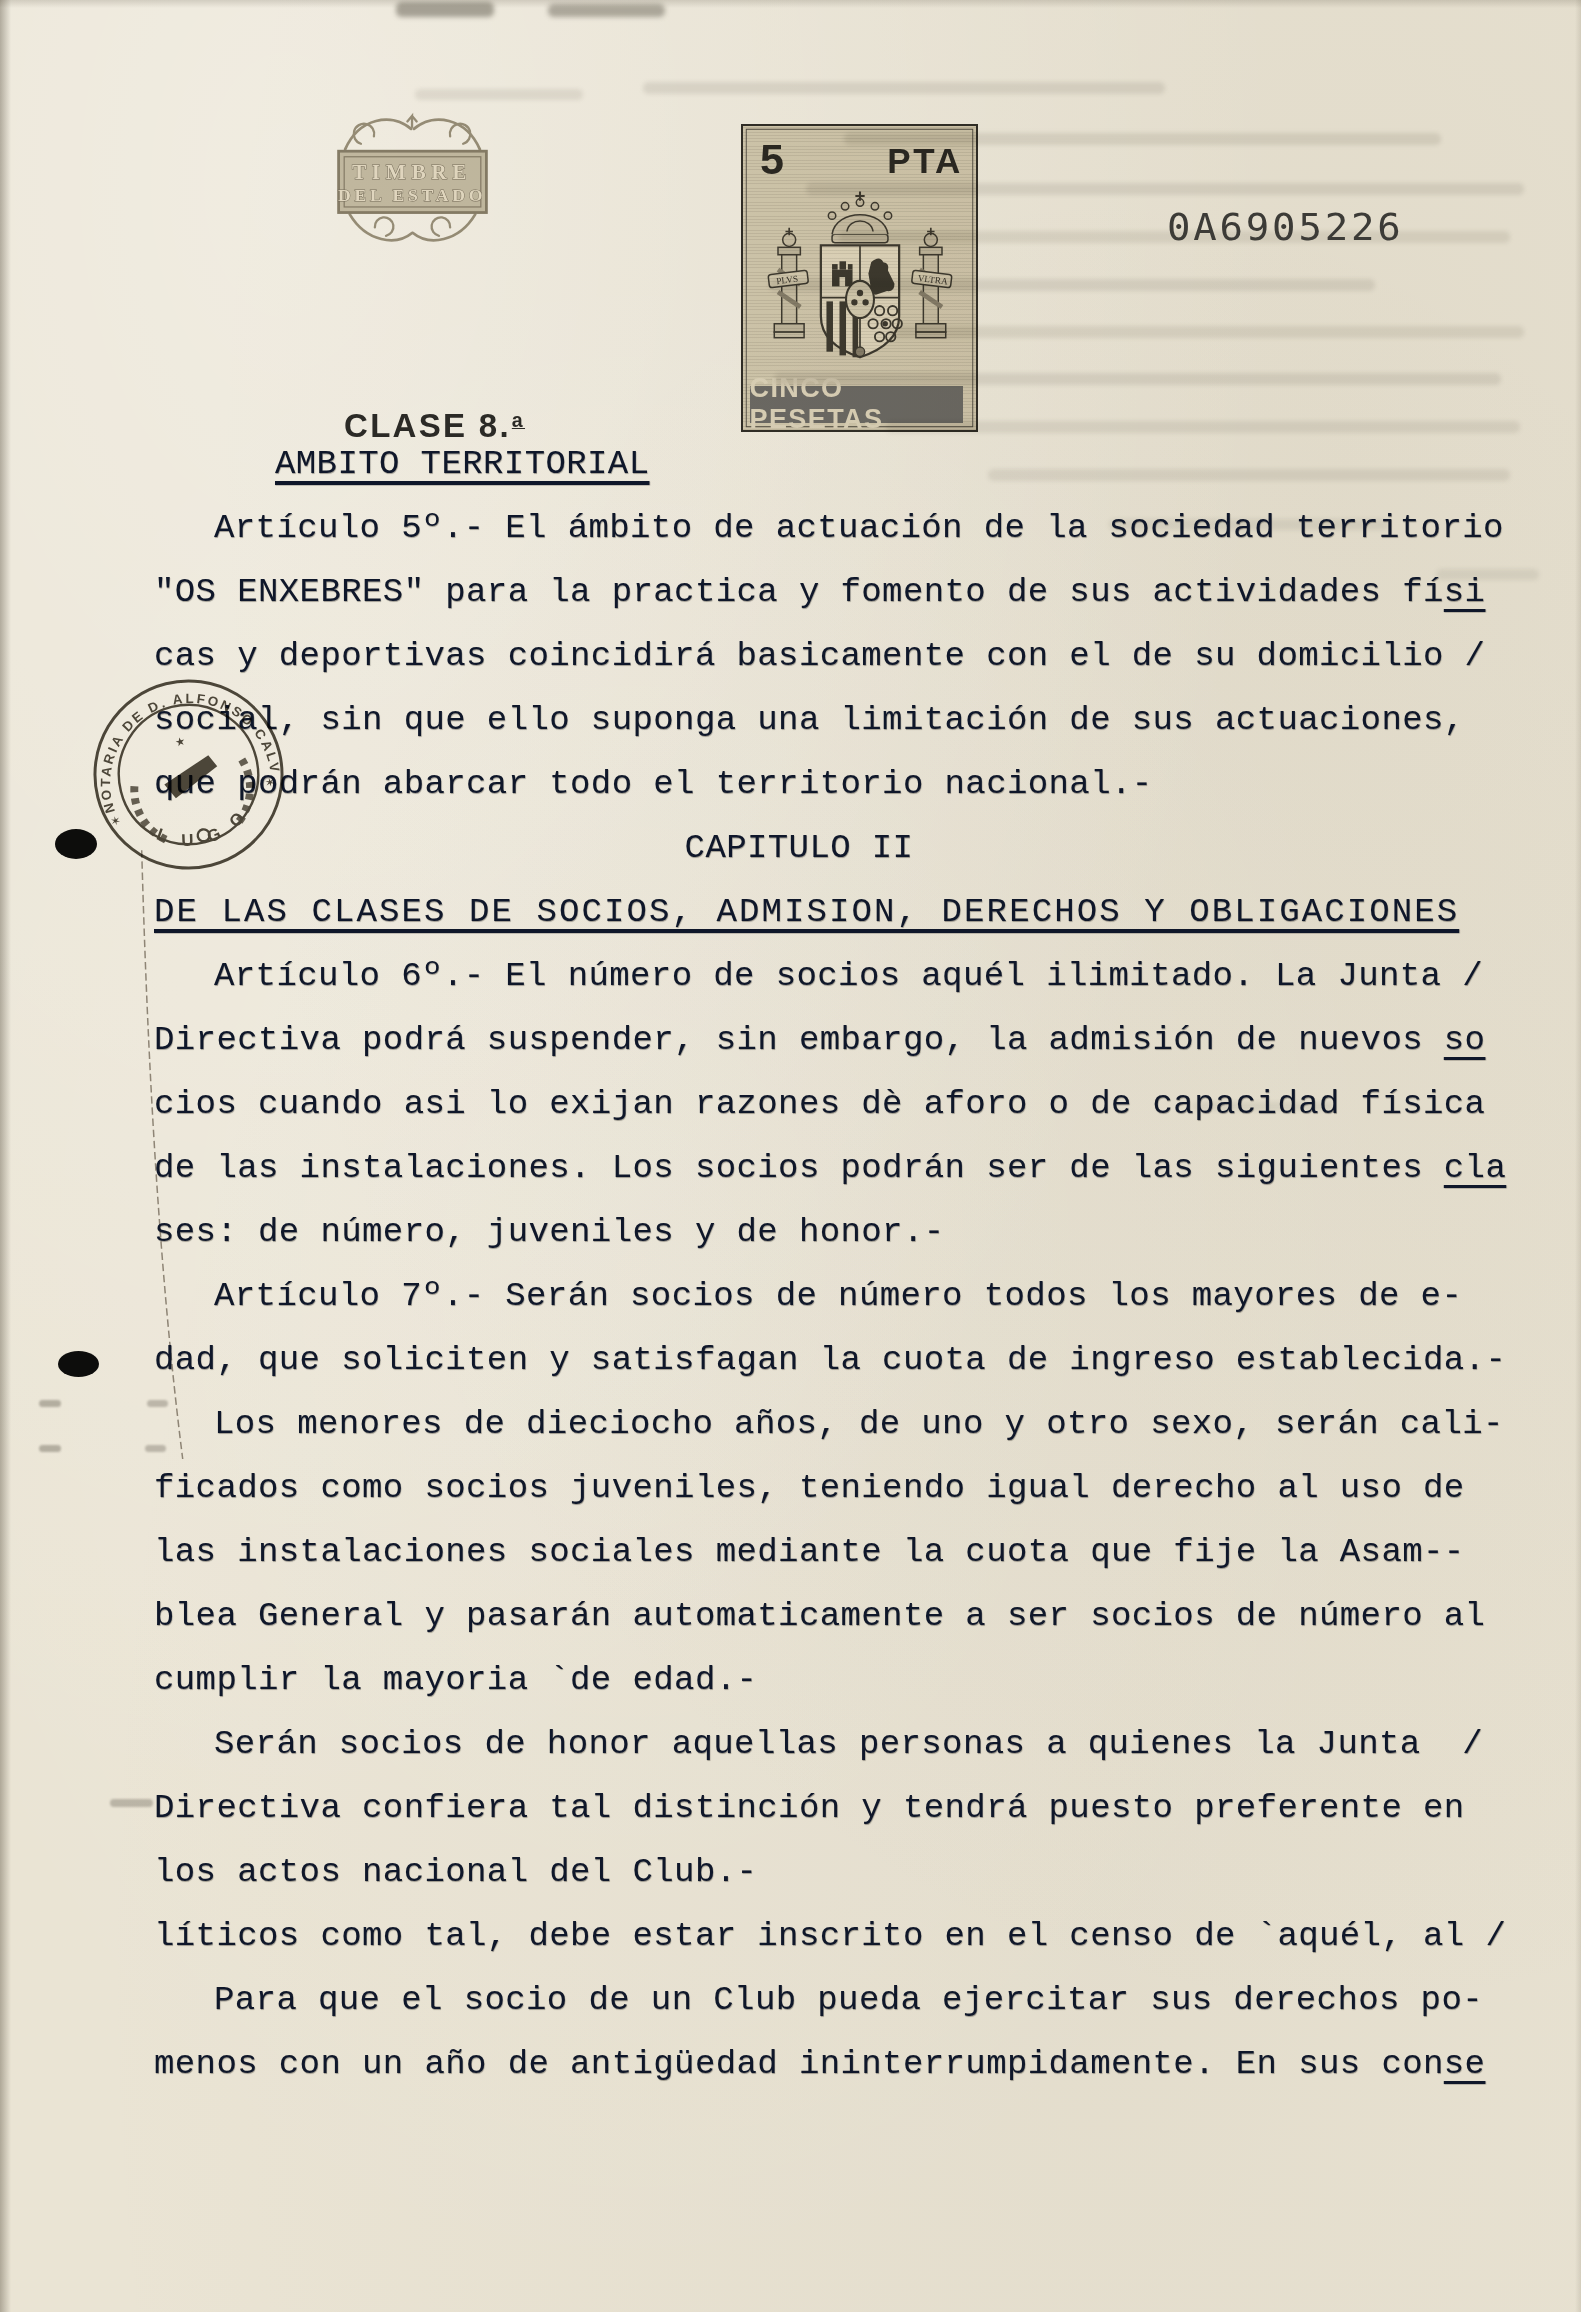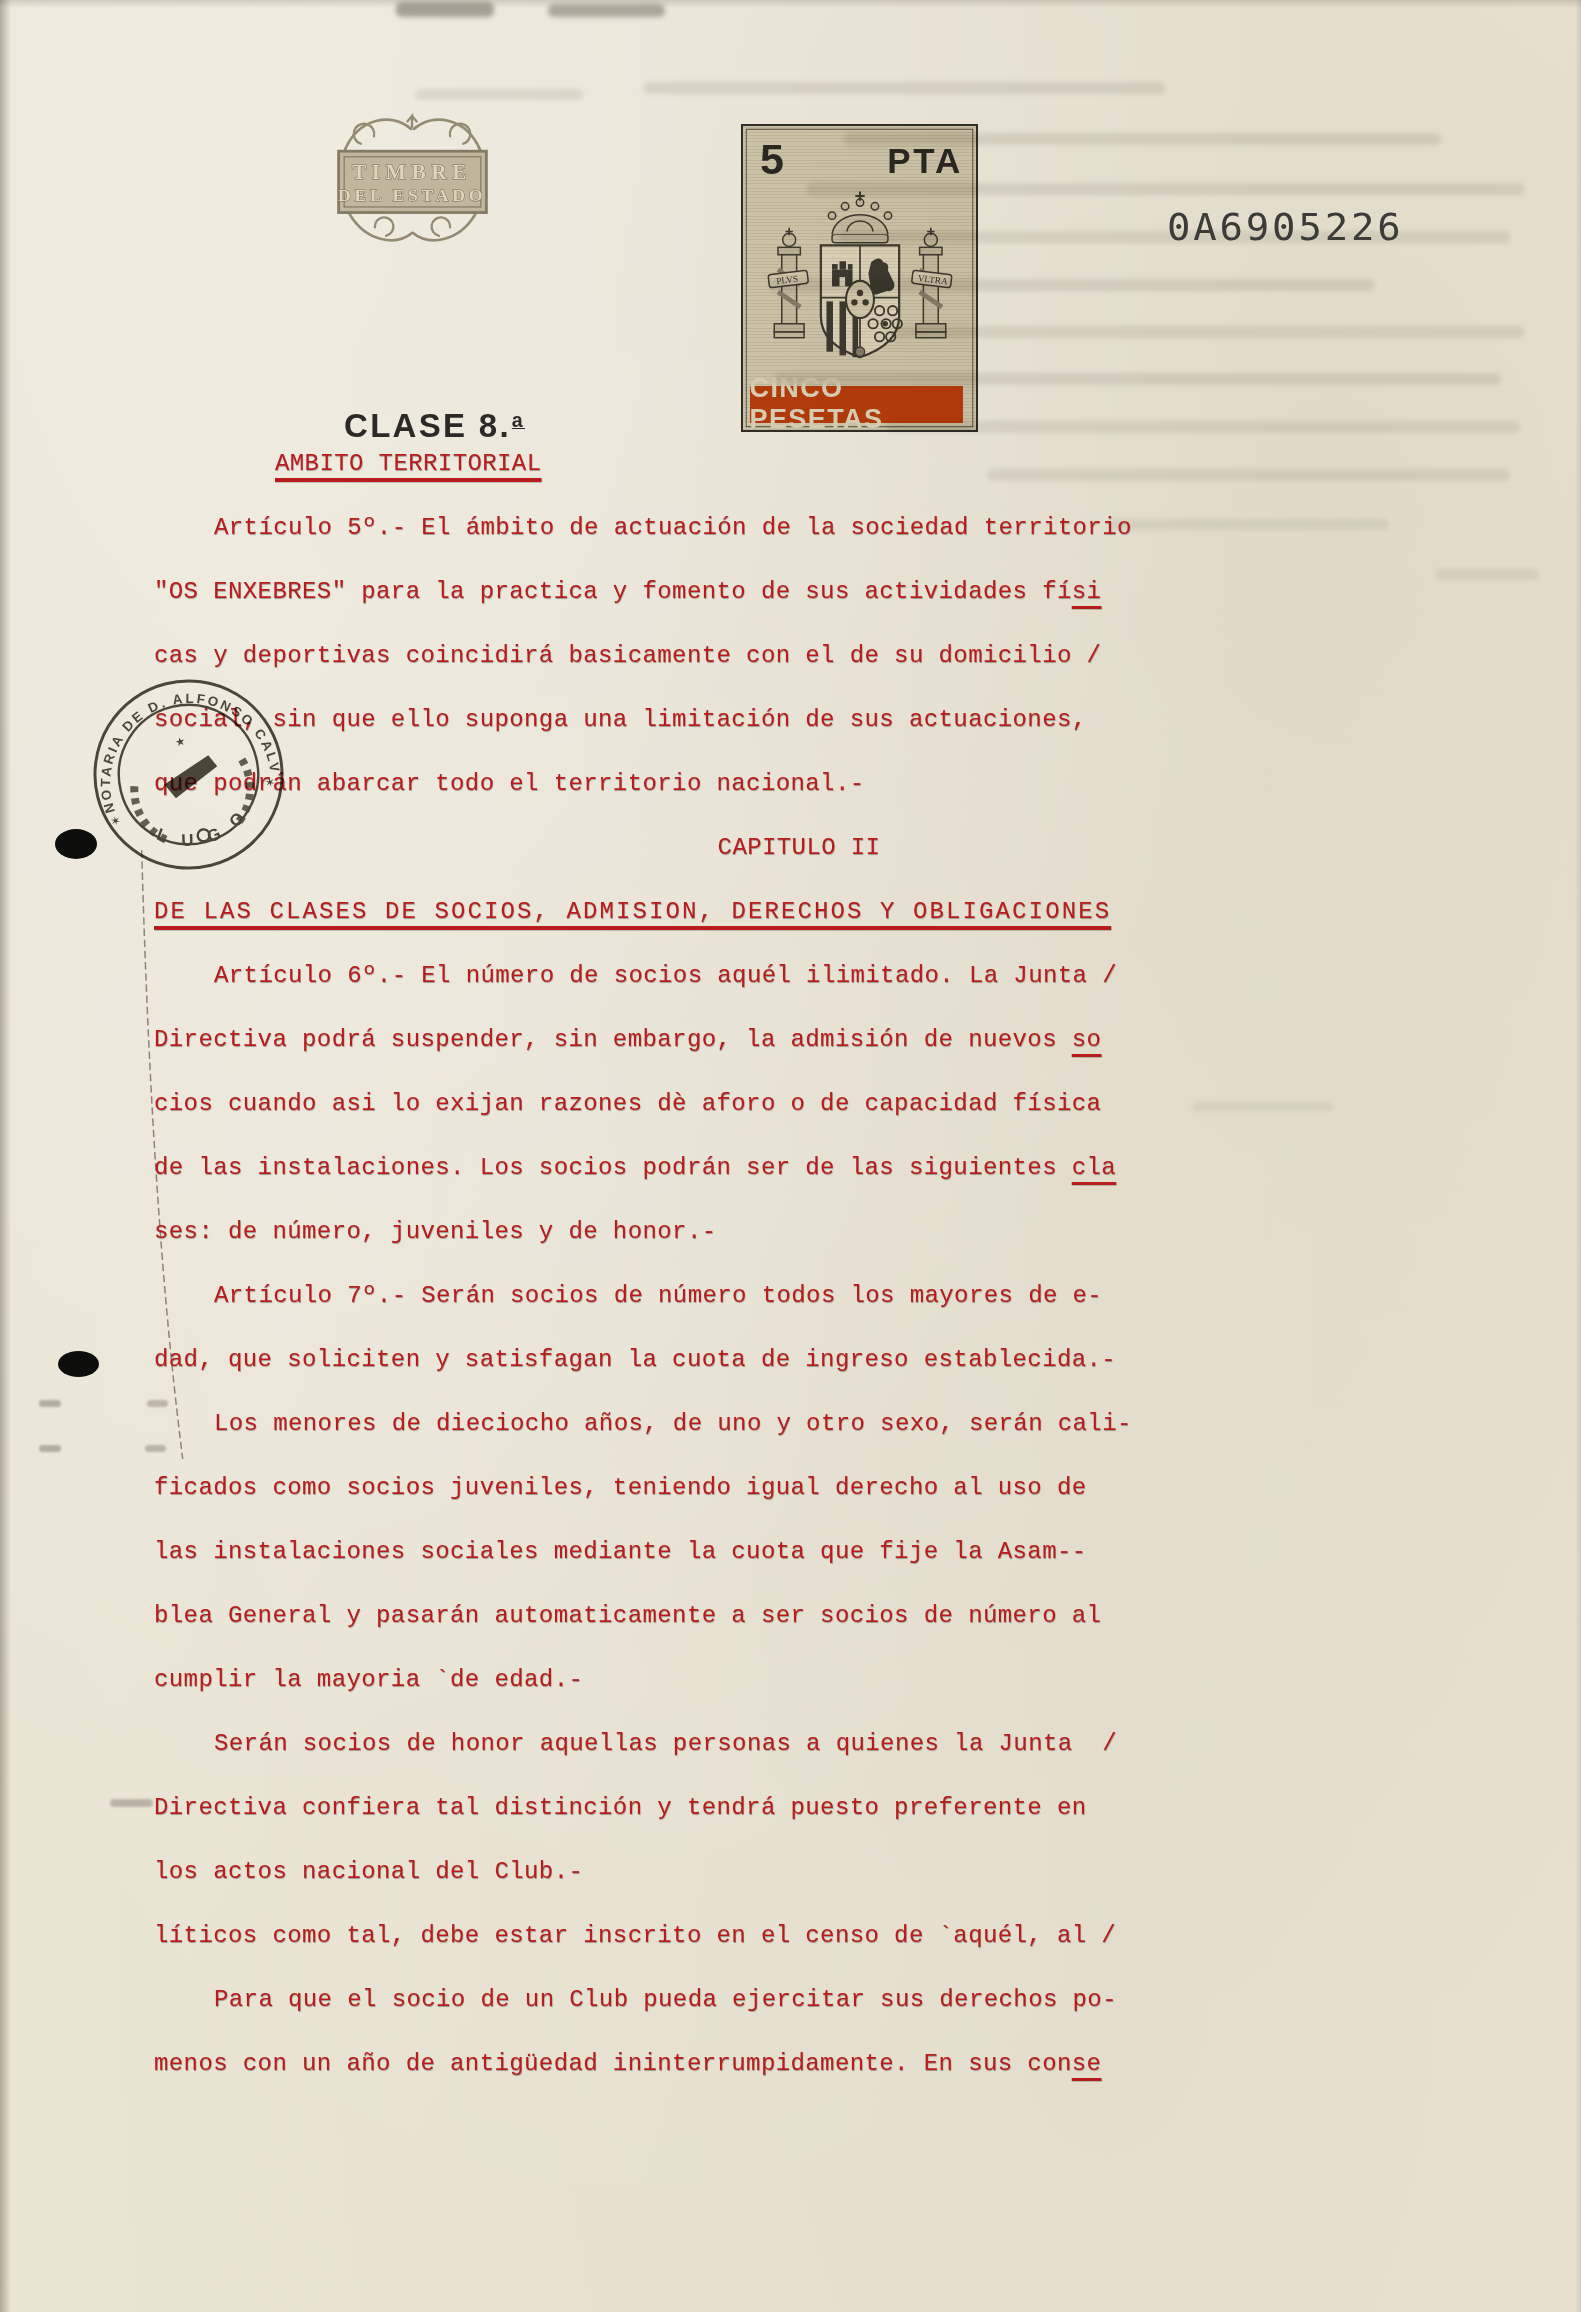--- a/index.html
+++ b/index.html
@@ -19,22 +19,22 @@
   .edge-left{position:absolute;left:0;top:0;bottom:0;width:11.2px;z-index:6;
     background:linear-gradient(90deg, rgba(78,70,54,.38), rgba(78,70,54,0));}
   .edge-top{position:absolute;left:0;top:0;right:0;height:7.5px;z-index:6;
     background:linear-gradient(180deg, rgba(78,70,54,.18), rgba(78,70,54,0));}
   .edge-right{position:absolute;right:0;top:0;bottom:0;width:7.5px;z-index:6;
     background:linear-gradient(270deg, rgba(78,70,54,.15), rgba(78,70,54,0));}
 
   
   .body-col{position:absolute;left:154px;top:432px;width:1333px;z-index:2;}
   .tline{
-    height:64px;line-height:64px;font-size:24px;letter-spacing:0.4px;
-    color:#b91c1c;white-space:pre;
+    height:64px;line-height:64px;font-size:34px;letter-spacing:0.4px;
+    color:#0f172a;white-space:pre;
     text-shadow:0.5px 0.6px 0.7px rgba(40,38,32,.38);
   }
   .tline.center{text-align:center;padding-right:43px;}
   .tline.wide{letter-spacing:2.1px;}
   .ul-full{text-decoration:underline;text-underline-offset:8.4px;text-decoration-thickness:3.7px;}
   .u-tail{text-decoration:underline;text-underline-offset:7.5px;text-decoration-thickness:3.3px;font-family:Liberation Mono, monospace;}
 
   
   .clase{
     position:absolute;left:344px;top:407px;z-index:2;
@@ -59,21 +59,21 @@
     border:2.8px solid #34322c;background:#ded8c6;mix-blend-mode:multiply;
     box-shadow:inset 0 0 0 2.8px #ded8c6, inset 0 0 0 3.7px #55524a;
   }
   .stamp::after{content:"";position:absolute;inset:0;pointer-events:none;
     background:repeating-linear-gradient(0deg, rgba(60,58,50,.10) 0 0.9px, transparent 0.9px 2.8px);}
   .stamp-value{position:absolute;top:9.3px;left:17px;font-family:"Liberation Sans",sans-serif;
     font-weight:bold;font-size:43px;color:#2d2b26;}
   .stamp-cur{position:absolute;top:15px;right:13px;font-family:"Liberation Sans",sans-serif;
     font-weight:bold;font-size:35px;letter-spacing:2.8px;color:#2d2b26;}
   .stamp-banner{
-    position:absolute;left:6.5px;right:13px;bottom:7.5px;height:37px;background:#c2410c;
+    position:absolute;left:6.5px;right:13px;bottom:7.5px;height:37px;background:#737373;
     display:flex;align-items:center;justify-content:center;z-index:2;
   }
   .stamp-banner span{font-family:"Liberation Sans",sans-serif;font-weight:bold;font-size:27px;
     letter-spacing:1.4px;color:#eae4d4;}
   .stamp svg{position:absolute;left:50%;top:54px;transform:translateX(-50%);}
 
   
   .seal{position:absolute;left:89px;top:675px;z-index:3;transform:rotate(-14deg);
     mix-blend-mode:multiply;opacity:.92;}
 

